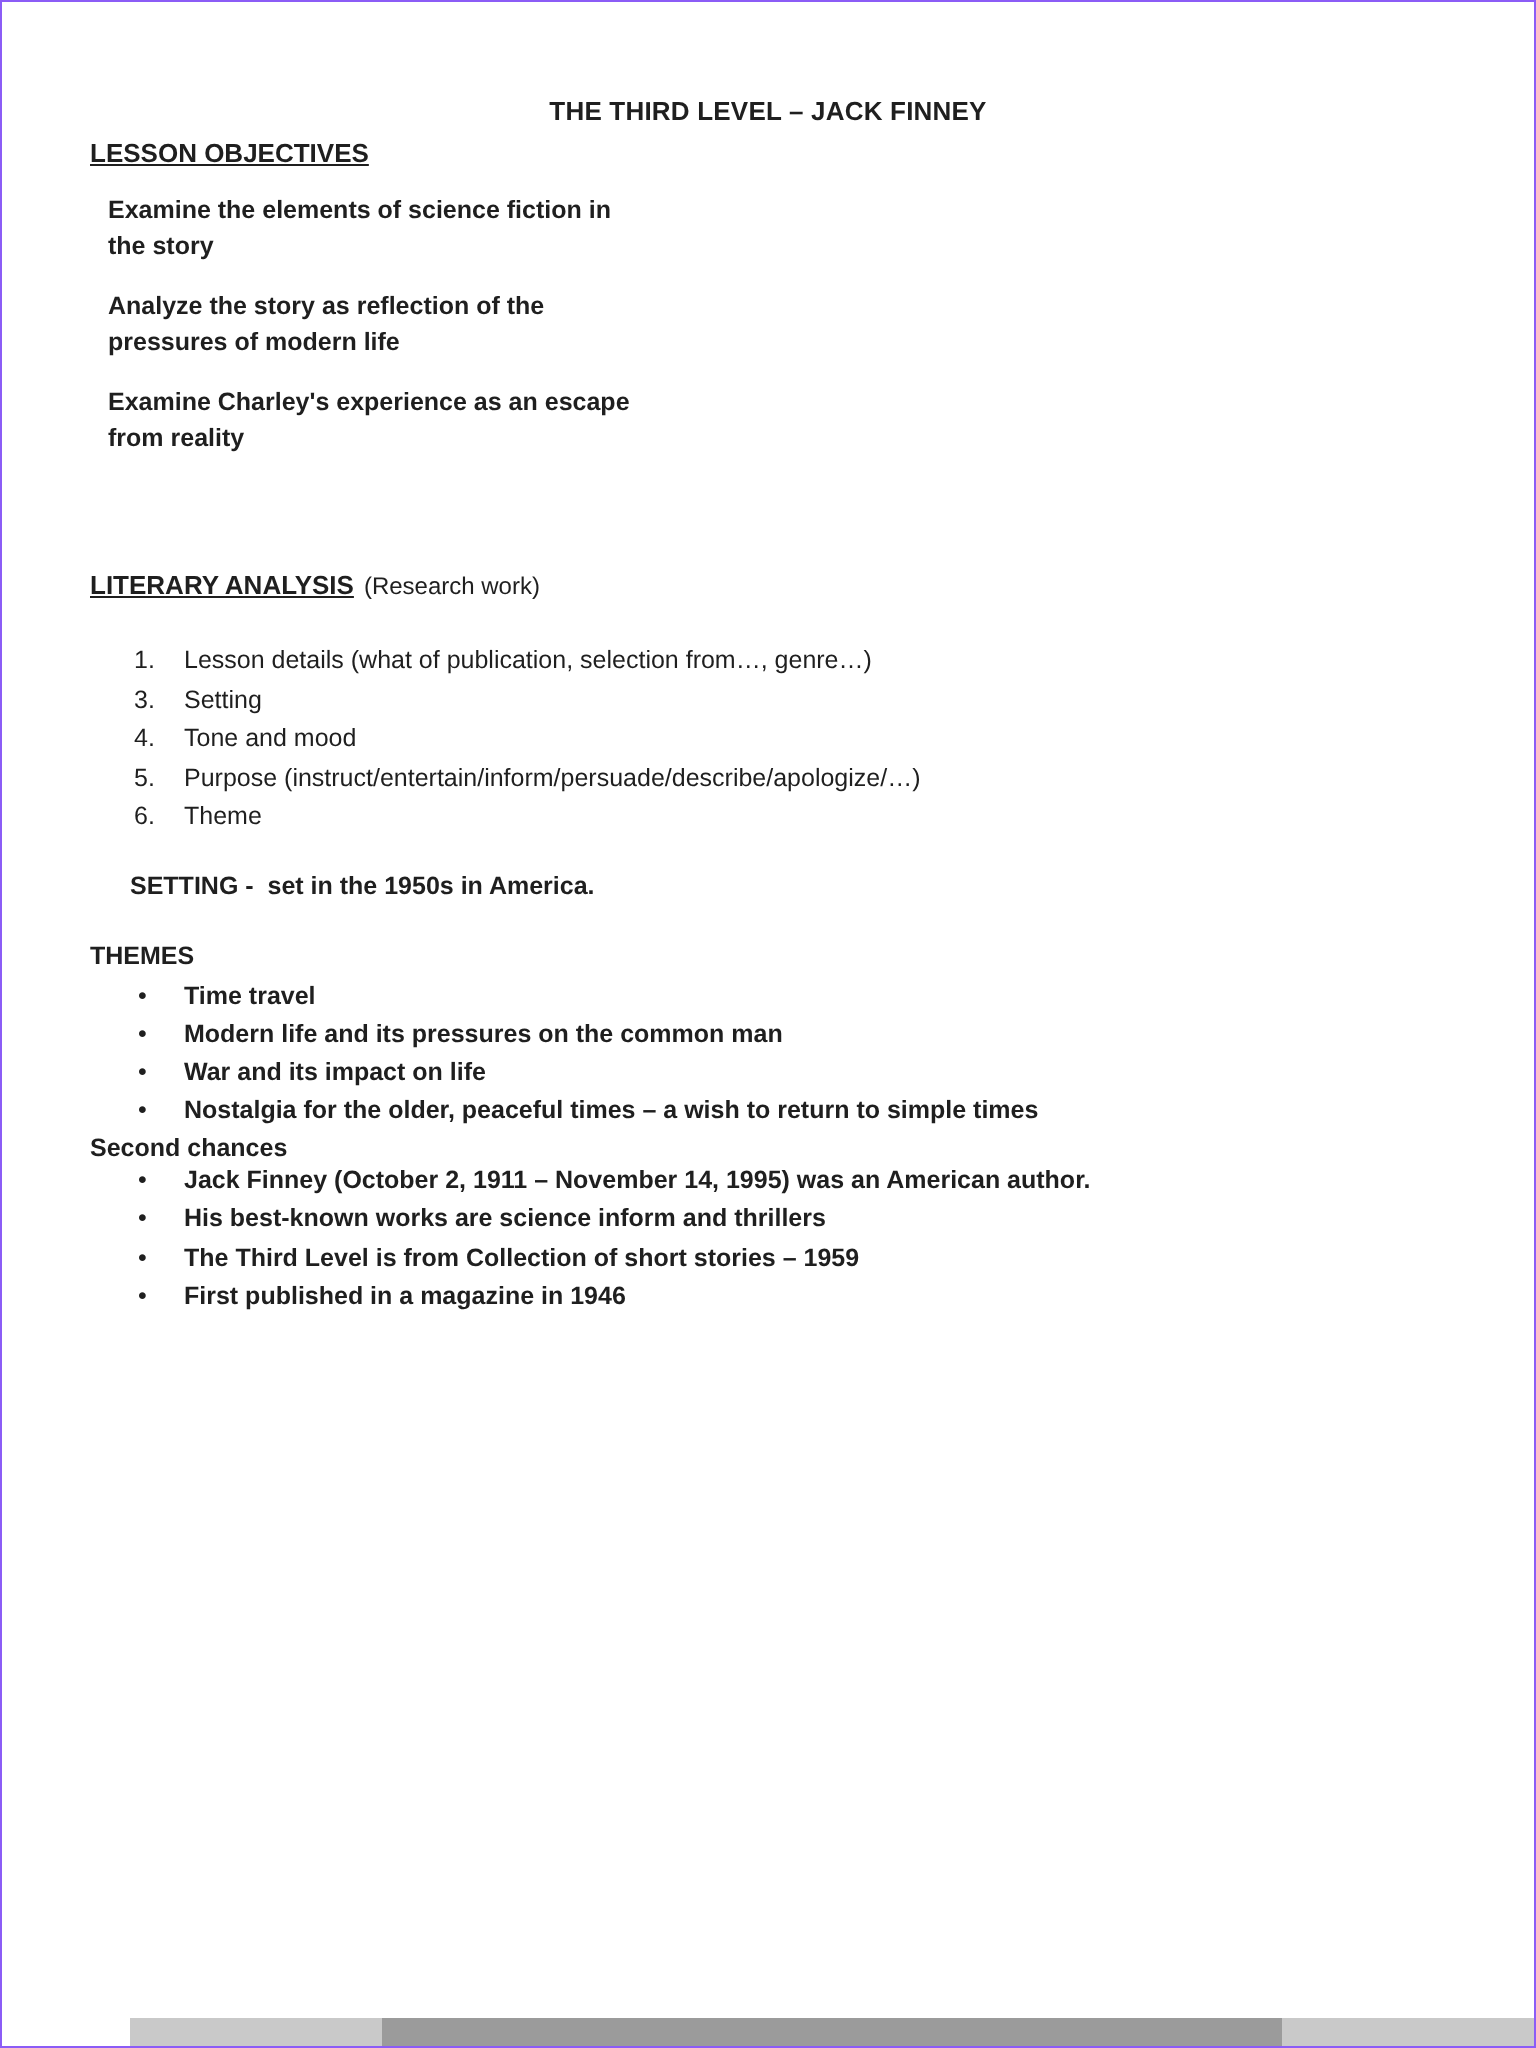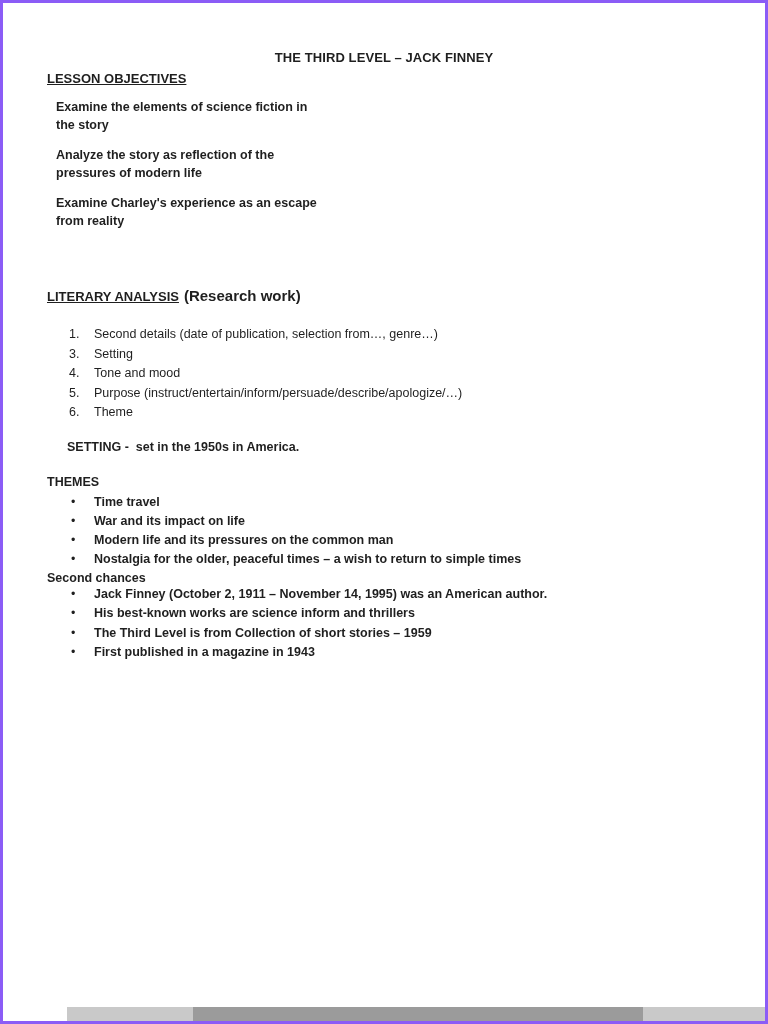--- a/index.html
+++ b/index.html
@@ -7,21 +7,21 @@
   body {
     background:#ffffff;
     font-family:"Liberation Sans", sans-serif;
     color:#1f1f1f;
     -webkit-font-smoothing:antialiased;
   }
   .page {
     position:relative;
     width:768px; height:1024px;
     background:#ffffff;
-    border:3px solid #8b5cf6;
+    border:1px solid #8b5cf6;
     overflow:hidden;
     font-size:12.5px;
   }
   .title {
     padding-top:47px;
     text-align:center;
     font-weight:bold;
     font-size:13px;
     letter-spacing:.1px;
   }
@@ -37,23 +37,23 @@
     margin:13px 0 0 53px;
     max-width:265px;
     font-weight:bold;
     line-height:17.5px;
   }
   .la-heading {
     margin:57px 0 0 44px;
     font-size:13px;
   }
   .la-suffix {
-    font-weight:bold;
+    font-weight:normal;
     margin-left:5px;
-    font-size:15px;
+    font-size:12px;
   }
   .num-list {
     list-style:none;
     margin-top:21px;
     padding-left:66px;
   }
   .num-item {
     line-height:19.5px;
     font-weight:normal;
   }
@@ -117,21 +117,21 @@
   <p class="objective">Examine the elements of science fiction in the story</p>
   <p class="objective">Analyze the story as reflection of the pressures of modern life</p>
   <p class="objective">Examine Charley's experience as an escape from reality</p>
 
   <div class="la-heading">
     <span class="h-underline">LITERARY ANALYSIS</span><span class="la-suffix">(Research work)</span>
   </div>
 
   <ol class="num-list">
     <li class="num-item">
-      <span class="num">1.</span><span class="num-text">Second details (date of publication, selection from…, genre…)</span>
+      <span class="num">1.</span><span class="num-text">Lesson details (what of publication, selection from…, genre…)</span>
     </li>
     <li class="num-item">
       <span class="num">3.</span><span class="num-text">Setting</span>
     </li>
     <li class="num-item">
       <span class="num">4.</span><span class="num-text">Tone and mood</span>
     </li>
     <li class="num-item">
       <span class="num">5.</span><span class="num-text">Purpose (instruct/entertain/inform/persuade/describe/apologize/…)</span>
     </li>
@@ -139,31 +139,31 @@
       <span class="num">6.</span><span class="num-text">Theme</span>
     </li>
   </ol>
 
   <div class="setting">SETTING -  set in the 1950s in America.</div>
 
   <div class="themes-heading">THEMES</div>
 
   <ul class="bullet-list themes-list">
     <li><span>Time travel</span></li>
+    <li><span>Modern life and its pressures on the common man</span></li>
     <li><span>War and its impact on life</span></li>
-    <li><span>Modern life and its pressures on the common man</span></li>
     <li><span>Nostalgia for the older, peaceful times – a wish to return to simple times</span></li>
   </ul>
 
   <div class="second-chances">Second chances</div>
 
   <ul class="bullet-list facts-list">
     <li><span>Jack Finney (October 2, 1911 – November 14, 1995) was an American author.</span></li>
     <li><span>His best-known works are science inform and thrillers</span></li>
     <li><span>The Third Level is from Collection of short stories – 1959</span></li>
-    <li><span>First published in a magazine in 1943</span></li>
+    <li><span>First published in a magazine in 1946</span></li>
   </ul>
 
   <div class="page-bottom-band">
     <div class="inner"></div>
   </div>
 
 </div>
 
 </body></html>

